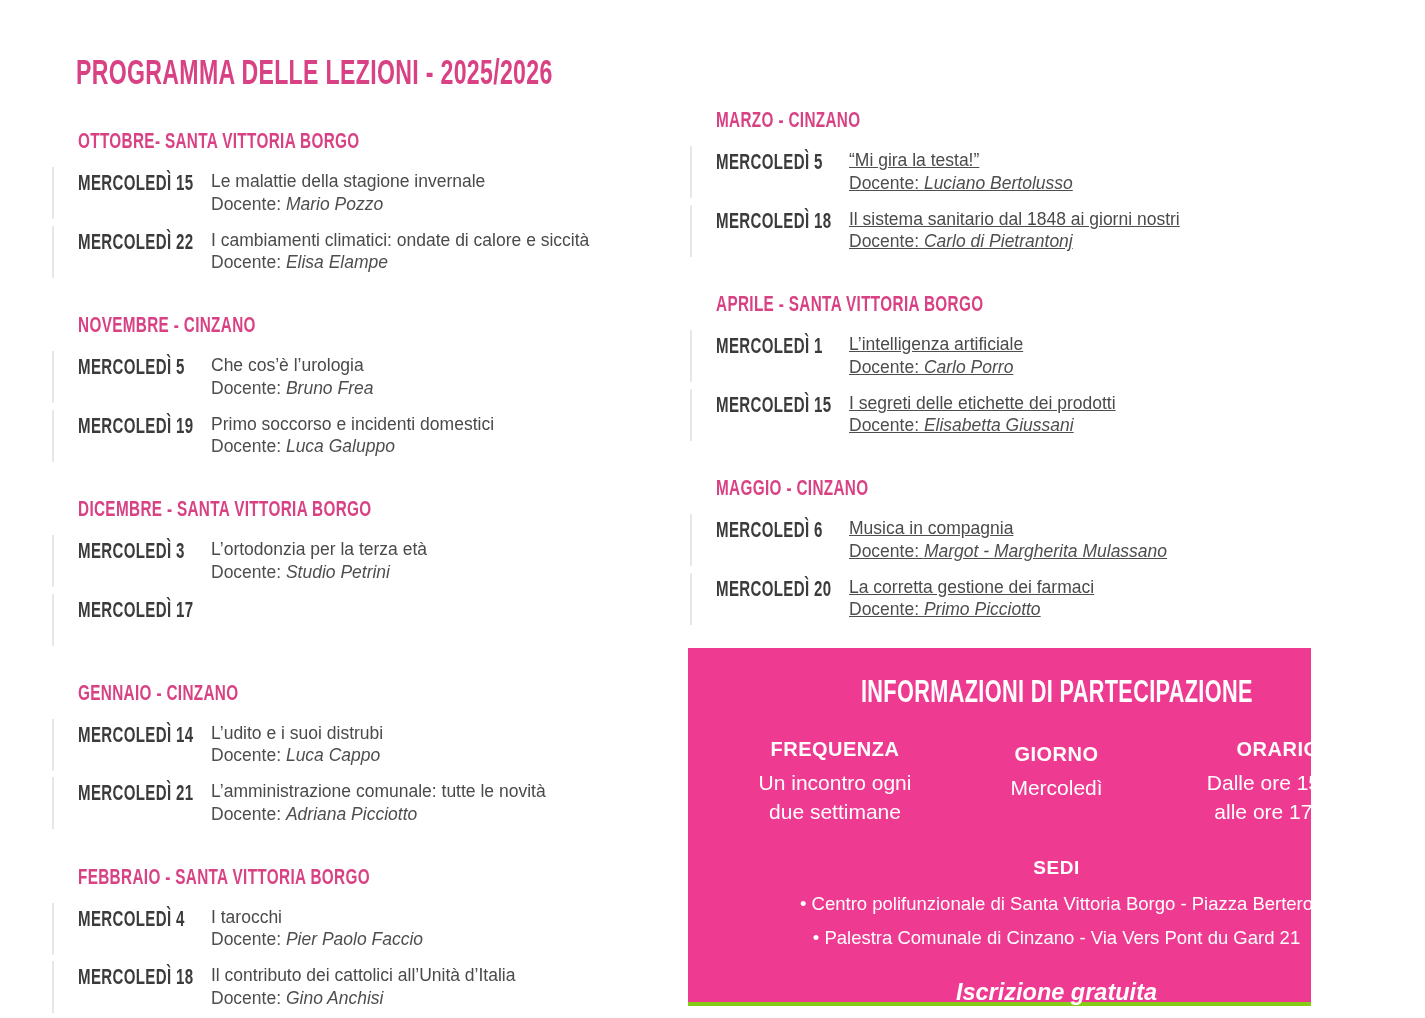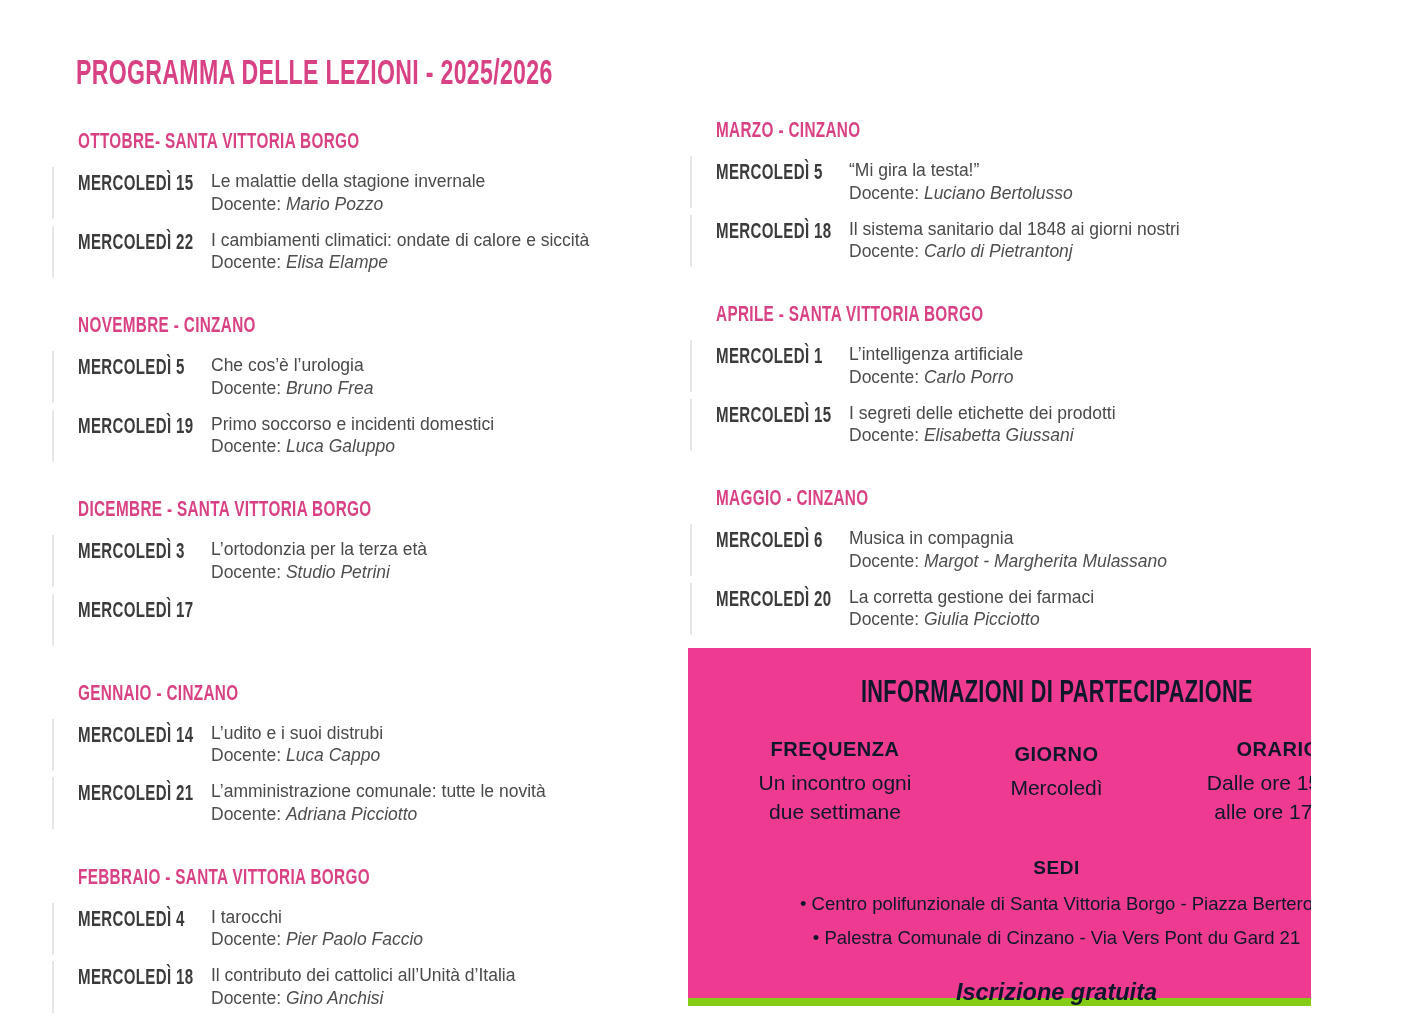--- a/index.html
+++ b/index.html
@@ -11,38 +11,38 @@
   .cond{display:inline-block;transform:scaleX(0.68);transform-origin:0 50%;
         white-space:nowrap;font-weight:bold;letter-spacing:0.5px;}
   .cond-center{display:inline-block;transform:scaleX(0.70);transform-origin:50% 50%;
         white-space:nowrap;font-weight:bold;letter-spacing:0.5px;}
 
   .doc-title{position:absolute;left:76px;top:52px;}
   .doc-title .cond{font-size:35px;color:#d84183;transform:scaleX(0.66);}
 
   .col{position:absolute;}
   .col-left{left:78px;top:128px;width:580px;}
-  .col-right{left:716px;top:117px;width:648px;}
+  .col-right{left:716px;top:107px;width:648px;text-decoration:underline;}
 
   .section{margin-bottom:38px;}
   .month-header{margin-bottom:16px;}
   .month-header .cond{font-size:22.5px;color:#d84183;}
 
   .lesson-row{display:flex;position:relative;margin-bottom:13px;min-height:45px;}
   .lesson-row::before{content:"";position:absolute;left:-26px;top:-3px;height:52px;width:2px;
     background:#e7e7e7;}
   .date-cell{width:133px;flex:none;padding-top:1px;}
   .date-cell .cond{font-size:21.5px;color:#3b3b3b;transform:scaleX(0.70);}
   .lesson-body{font-size:17.5px;line-height:1.3;color:#4e4e4e;}
   .lesson-title{color:#4a4a4a;}
   .docente-name{font-style:italic;}
 
   
   .info-box{position:absolute;left:688px;top:648px;width:737px;height:358px;
-    background:#ee3b91;color:#0f172a;box-sizing:border-box;border-bottom:8px solid #84cc16;
+    background:#ee3b91;color:#ffffff;box-sizing:border-box;border-bottom:4px solid #84cc16;
     text-align:center;}
   .info-title{margin-top:26px;}
   .info-title .cond-center{font-size:31px;letter-spacing:0.5px;}
   .info-cols{display:flex;justify-content:space-between;padding:0 62px;margin-top:28px;
     }
   .info-col{min-width:170px;}
   .info-col .label{font-weight:bold;font-size:20px;letter-spacing:0.5px;margin-bottom:7px;}
   .info-col .value{font-size:21px;line-height:1.4;}
   .col-giorno .label{margin-top:5px;}
   .sedi{margin-top:30px;}
@@ -193,21 +193,21 @@
         <div class="date-cell"><span class="cond">MERCOLEDÌ 6</span></div>
         <div class="lesson-body">
           <div class="lesson-title">Musica in compagnia</div>
           <div class="docente-line"><span>Docente: </span><span class="docente-name">Margot - Margherita Mulassano</span></div>
         </div>
       </div>
       <div class="lesson-row">
         <div class="date-cell"><span class="cond">MERCOLEDÌ 20</span></div>
         <div class="lesson-body">
           <div class="lesson-title">La corretta gestione dei farmaci</div>
-          <div class="docente-line"><span>Docente: </span><span class="docente-name">Giulia Picciotto</span></div>
+          <div class="docente-line"><span>Docente: </span><span class="docente-name">Primo Picciotto</span></div>
         </div>
       </div>
     </div>
 
   </div>
 
   <div class="info-box">
     <div class="info-title">
       <span class="cond-center">INFORMAZIONI DI PARTECIPAZIONE</span>
     </div>

